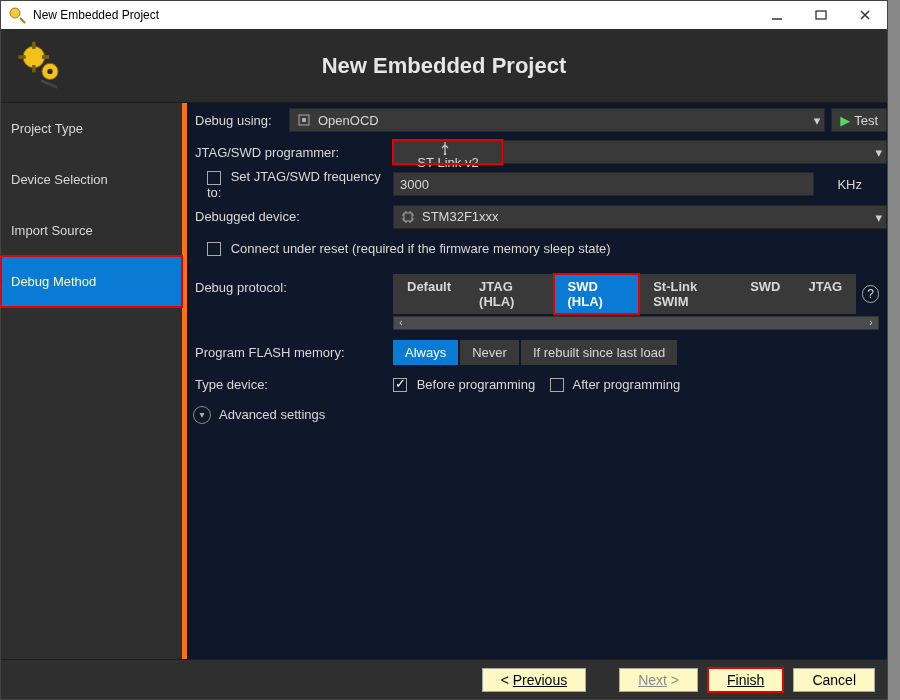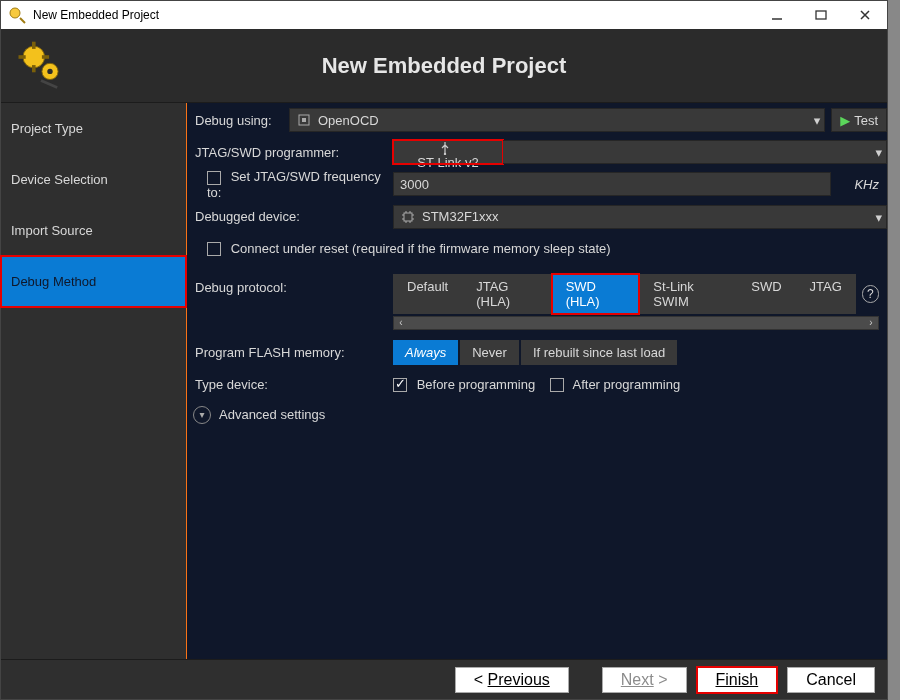--- a/index.html
+++ b/index.html
@@ -61,28 +61,28 @@
 
   .body {
     display: flex;
     height: calc(100% - 28px - 74px - 40px);
   }
 
   
   .sidebar {
     width: 186px;
     background: #2f2f2f;
-    border-right: 1px solid #f97316;
+    border-right: 5px solid #f97316;
   }
   .side-item {
     padding: 18px 10px;
   }
   .side-item.active {
     background: #0a7bd4;
-    color: #0f172a;
+    color: #fef9c3;
   }
   .redbox {
     outline: 2px solid #e60000;
     outline-offset: -1px;
     flex-direction: column;
   }
 
   
   .main {
     flex: 1;
@@ -116,21 +116,21 @@
   .test-btn {
     margin-left: 6px;
     background: #393939;
     border: 1px solid #262626;
     color: #d8d8d8;
     height: 24px;
     padding: 0 8px;
     display: inline-flex; align-items:center;
   }
   .test-btn .tri { color: #5bd65b; margin-right: 4px; }
-  .kHz { margin-left: 23px; padding-right: 8px; font-style: italic; }
+  .kHz { margin-left: 23px; padding-right: 25px; }
 
   .chk {
     width: 14px; height: 14px;
     border: 1px solid #aaa;
     display: inline-block;
     margin-right: 6px;
     vertical-align: middle;
     position: relative;
   }
   .chk.checked::after {
@@ -142,20 +142,21 @@
 
   .iconbox {
     width: 16px; height: 16px;
     margin-right: 6px;
     display: inline-flex; align-items:center; justify-content:center;
   }
 
   .tabs {
     display: inline-flex;
     background: #393939;
+    font-weight: bold;
   }
   .tab {
     padding: 5px 14px;
     color: #d8d8d8;
   }
   .tab.sel { background: #0a7bd4; color: #fff; }
 
   .scrollstrip {
     height: 14px;
     background: #4b4b4b;
@@ -173,21 +174,21 @@
     font-size: 12px; margin-left: 6px;
   }
 
   .pills { display: inline-flex; }
   .pill {
     background: #393939;
     color: #d8d8d8;
     padding: 5px 12px;
     margin-right: 2px;
   }
-  .pill.sel { background: #0a7bd4; color: #fff; font-style: italic; }
+  .pill.sel { background: #0a7bd4; color: #fff; }
 
   .adv {
     display: flex; align-items:center; margin-top: 6px;
   }
   .adv .chev {
     width: 18px; height: 18px; border: 1px solid #888; border-radius: 9px;
     display: inline-flex; align-items:center; justify-content:center;
     font-size: 10px; margin-right: 8px; color:#aaa;
   }
 
@@ -196,25 +197,25 @@
     height: 40px;
     background: #2f2f2f;
     border-top: 1px solid #1c1c1c;
     display: flex;
     align-items: center;
     justify-content: flex-end;
     padding-right: 12px;
     gap: 10px;
   }
   .wiz-btn {
-    background: #ffffff;
+    background: #fef9c3;
     color: #000;
     border: 1px solid #aaa;
     padding: 3px 18px;
-    font-size: 16px;
+    font-size: 14px;
     min-width: 70px;
     text-align: left;
   }
   .wiz-btn.dis { color: #8c8c8c; margin-left: 23px; }
   .wiz-btn .ul { text-decoration: underline; }
 
   
 </style>
 </head>
 <body>

